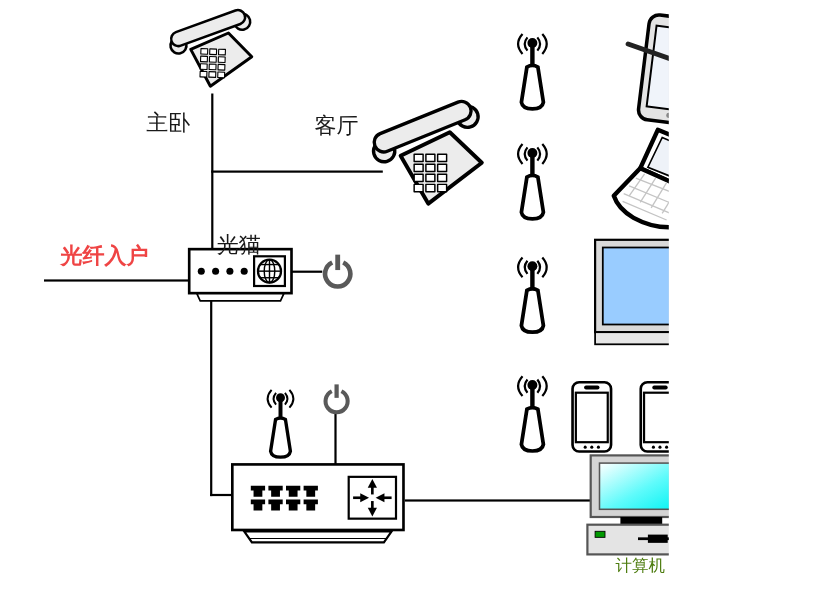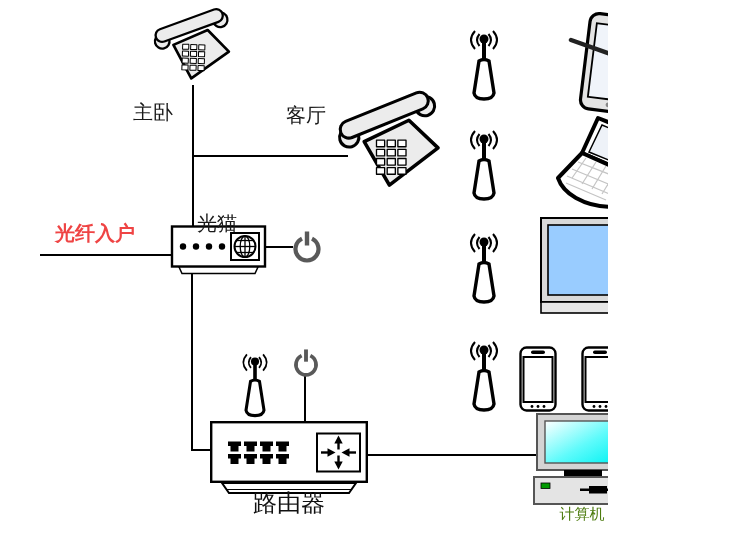--- a/index.html
+++ b/index.html
@@ -290,16 +290,15 @@
       <rect x="9" y="71" width="9" height="5.5" fill="#009900" stroke="#000" stroke-width="0.8"></rect>
       <rect x="48" y="76.5" width="40" height="2.5" fill="#000"></rect>
       <rect x="57" y="74" width="18" height="7.5" fill="#000"></rect>
     </svg>
   </div>
 
   <div class="lbl lbl-sm" style="left:133px;top:104px;">主卧</div>
   <div class="lbl lbl-sm" style="left:286px;top:107px;">客厅</div>
   <div class="lbl lbl-sm" style="left:197px;top:195px;margin-top:20px;">光猫</div>
   <div class="lbl lbl-bold" style="left:55px;top:225px;">光纤入户</div>
-  <div class="lbl lbl-router" style="left:210px;top:493px;">路由器</div>
   <div class="lbl lbl-pc" style="left:532px;top:508px;">计算机</div>
 
 </div>
 
 </body></html>

